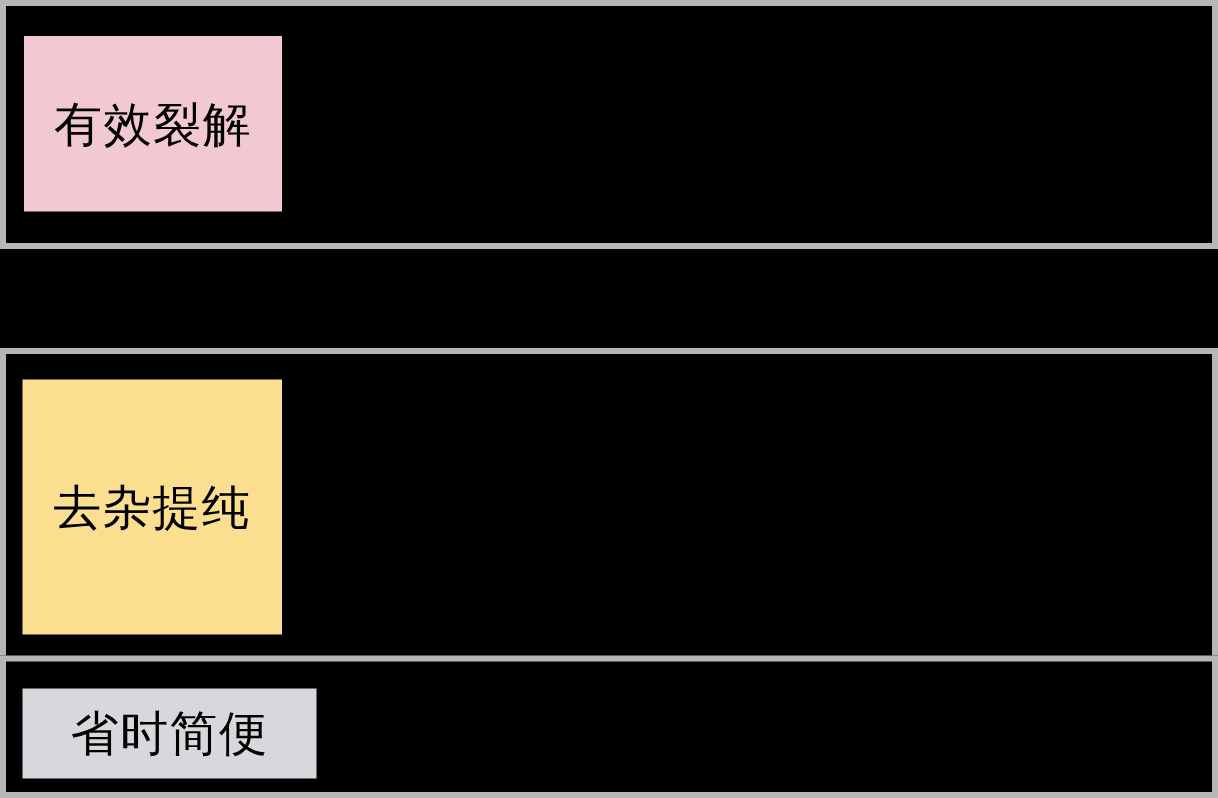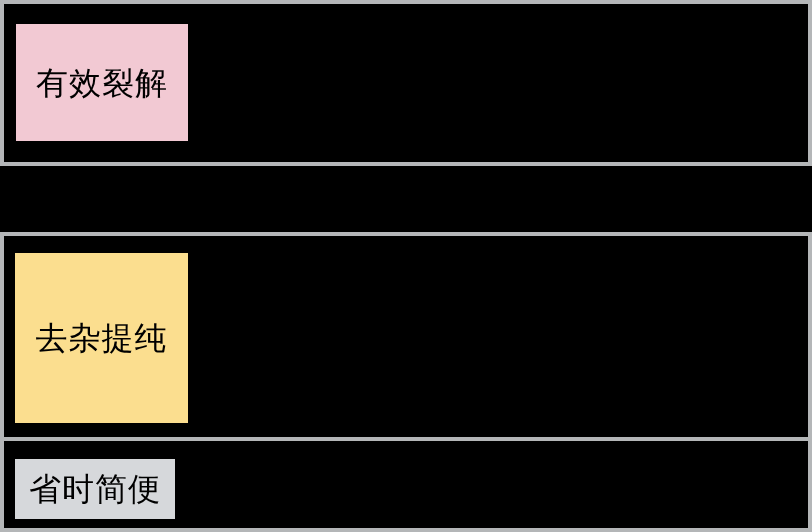--- a/index.html
+++ b/index.html
@@ -43,21 +43,21 @@
     width: 172px; height: 117px;
     background: #f2c9d3;
   }
   .label-purify {
     left: 11px; top: 17px;
     width: 173px; height: 170px;
     background: #fbde8f;
   }
   .label-convenient {
     left: 11px; top: 18px;
-    width: 160px; height: 60px;
+    width: 196px; height: 60px;
     background: #d6d8db;
   }
 </style>
 </head>
 <body>
 
 <div class="canvas">
 
   <div class="panel panel-1">
     <div class="label-box label-lysis">

